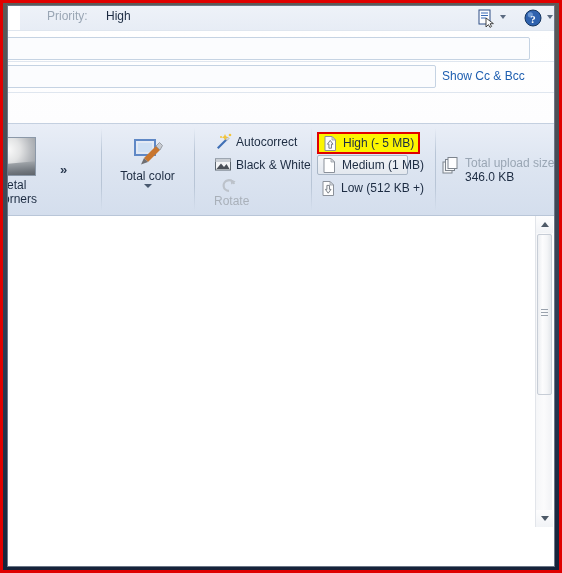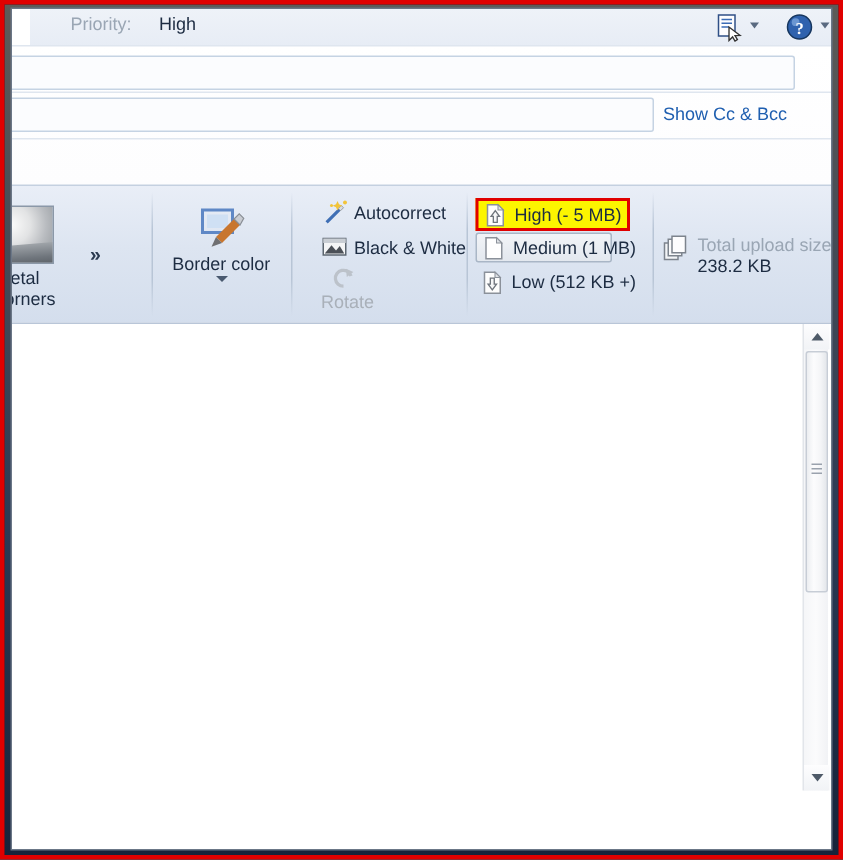--- a/index.html
+++ b/index.html
@@ -299,21 +299,21 @@
           <div class="bigbtn">
             <div class="ic">
               <svg width="34" height="32" viewBox="0 0 34 32">
                 <rect x="4" y="4" width="20" height="15" fill="none" stroke="#5f88c6" stroke-width="2"></rect>
                 <rect x="7" y="7" width="14" height="9" fill="#cfe0f4"></rect>
                 <path d="M13 22 L25 10 L29 14 L17 26 Z" fill="#c8762f"></path>
                 <path d="M25 10 L29 14 L31.5 9.5 L28.5 6.5 Z" fill="#c9ccd2" stroke="#8a8f96" stroke-width="0.8"></path>
                 <path d="M13 22 L17 26 L10 28.5 Z" fill="#6f6f72"></path>
               </svg>
             </div>
-            <div class="cap">Border color</div>
+            <div class="cap">Total color</div>
             <div class="dd"></div>
           </div>
         </div>
 
         <div class="grp" id="g-tools">
           <div class="tool tool-0">
             <span class="ic">
               <svg width="18" height="17" viewBox="0 0 18 17">
                 <path d="M3 14.5 L11.5 6 L13 7.5 L4.5 16 Z" fill="#3f6fb5"></path>
                 <path d="M11.5 6 L13 7.5 L15 5.5 L13.5 4 Z" fill="#d8dce2" stroke="#8f949b" stroke-width="0.6"></path>
@@ -386,21 +386,21 @@
           <div class="inforow info-1">
             <span class="ic">
               <svg width="19" height="19" viewBox="0 0 19 19">
                 <rect x="2" y="6" width="9" height="11" fill="#f3f5f7" stroke="#7d848d" stroke-width="1"></rect>
                 <rect x="4.5" y="3.5" width="9" height="11" fill="#f8f9fa" stroke="#7d848d" stroke-width="1"></rect>
                 <rect x="7" y="1.5" width="9" height="11" fill="#fdfdfe" stroke="#7d848d" stroke-width="1"></rect>
               </svg>
             </span>
             <span class="txt">
               <span class="k" style="display:block;">Total upload size</span>
-              <span class="v" style="display:block;">238.2 KB</span>
+              <span class="v" style="display:block;">346.0 KB</span>
             </span>
           </div>
         </div>
       </div>
 
       <div id="body">
         <div id="vsb">
           <div class="sb-btn sb-up">
             <span class="sb-arrow"></span>
           </div>

